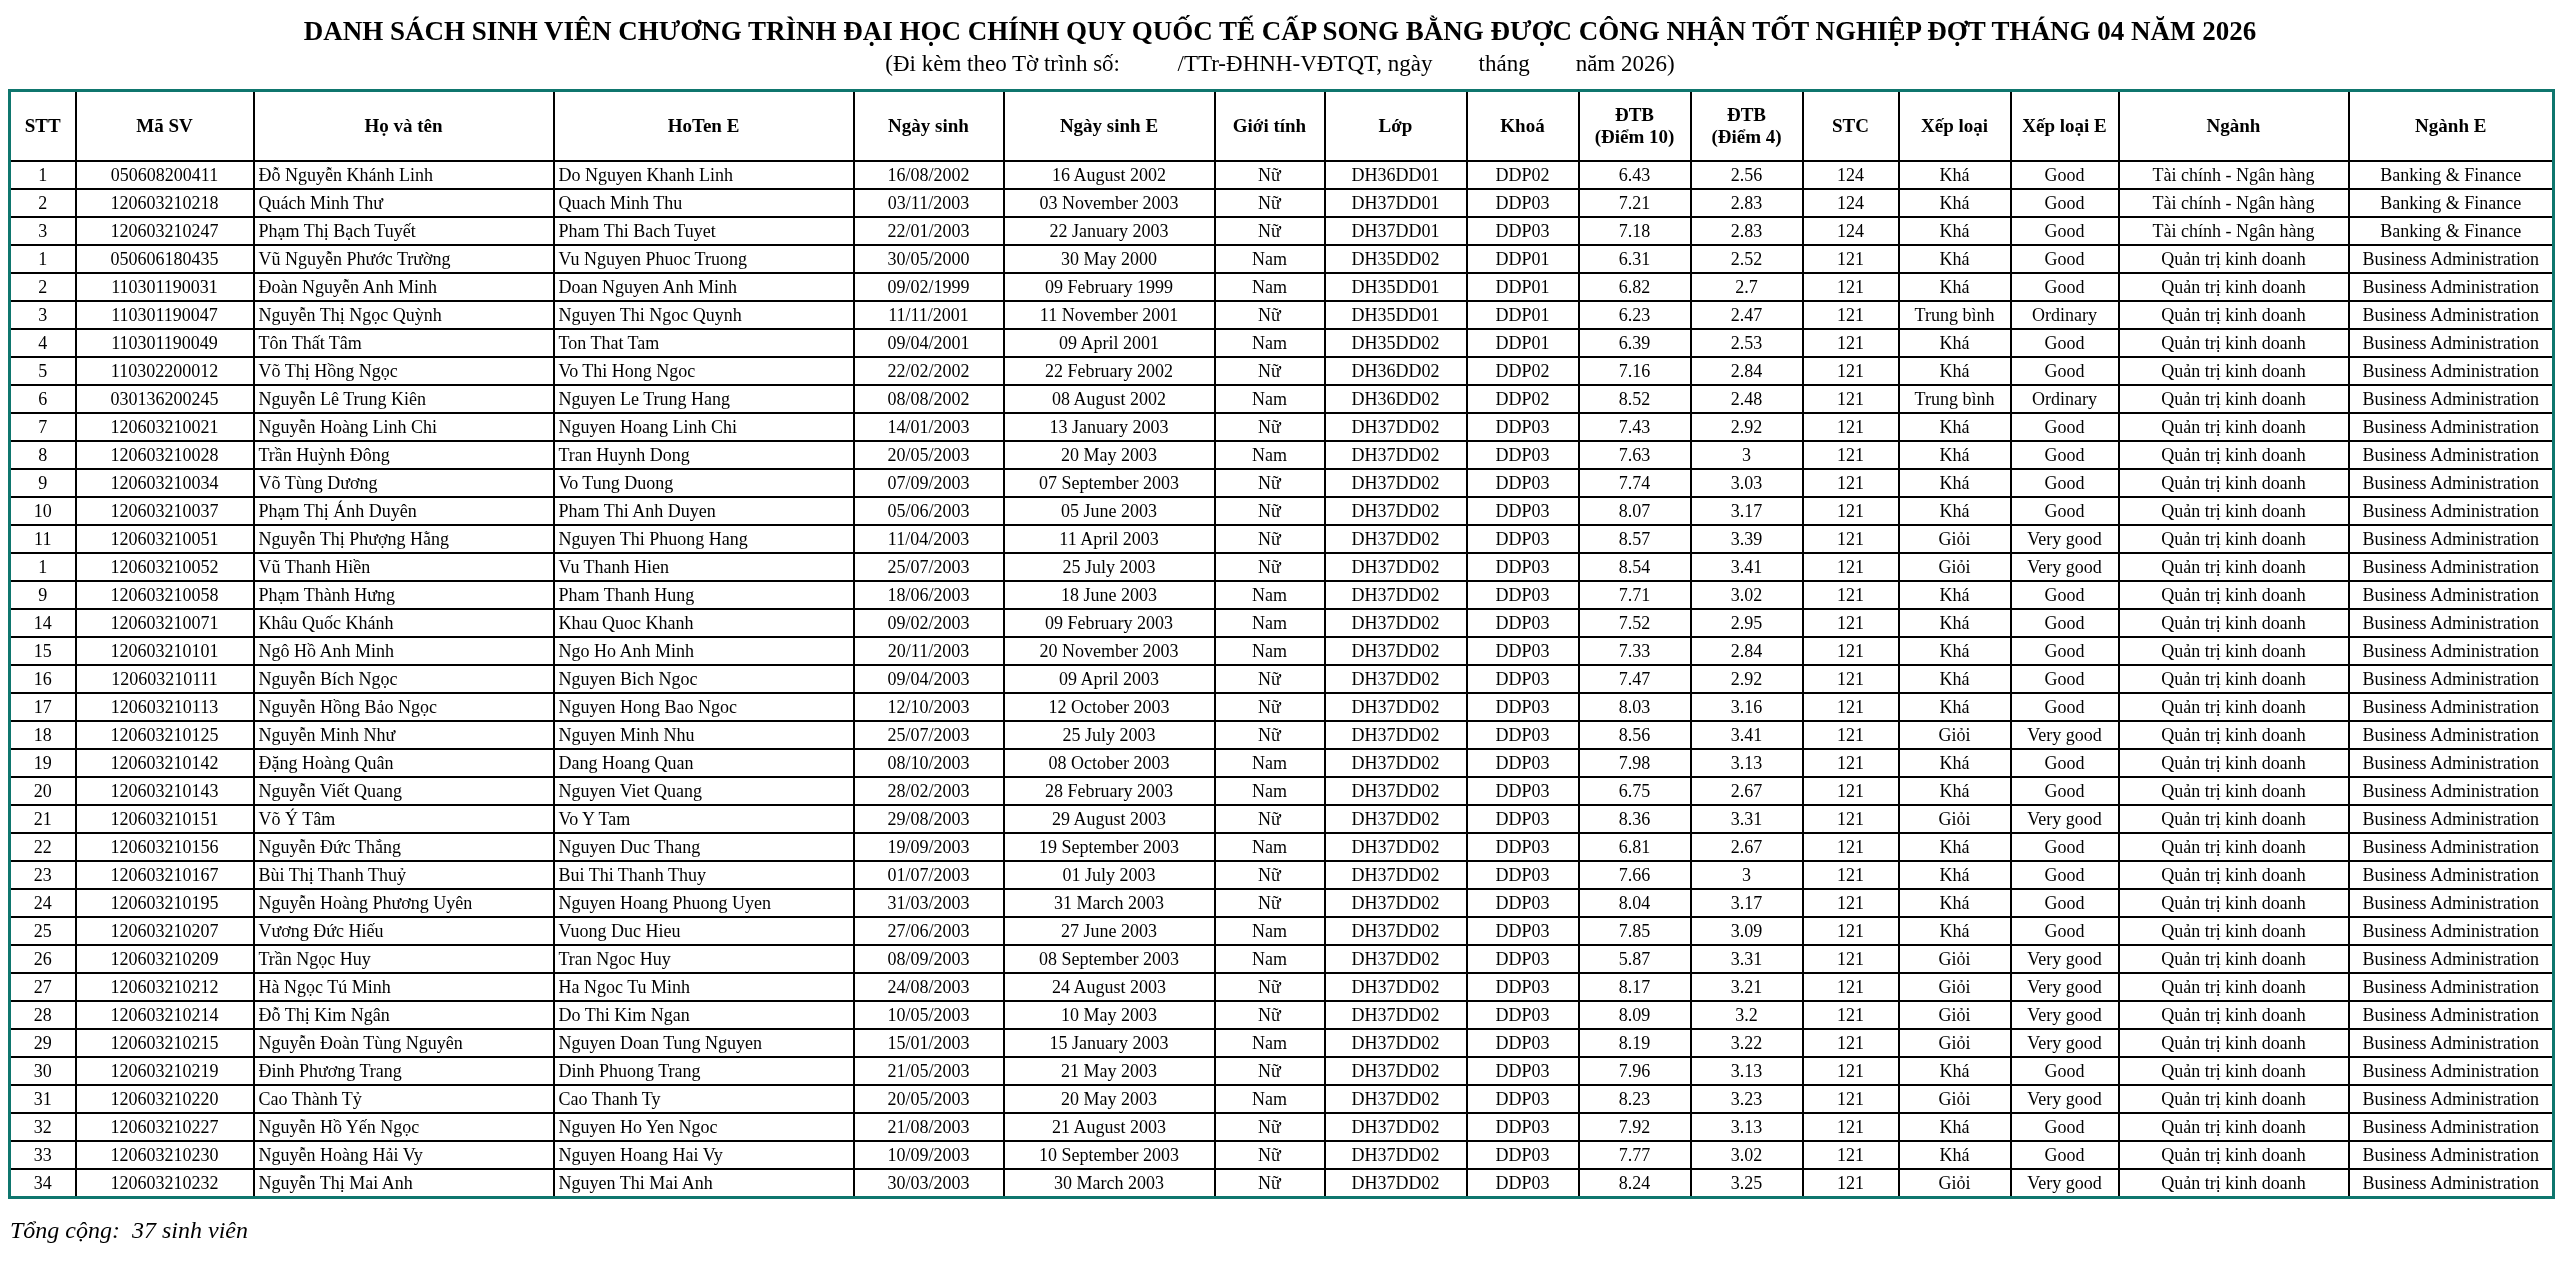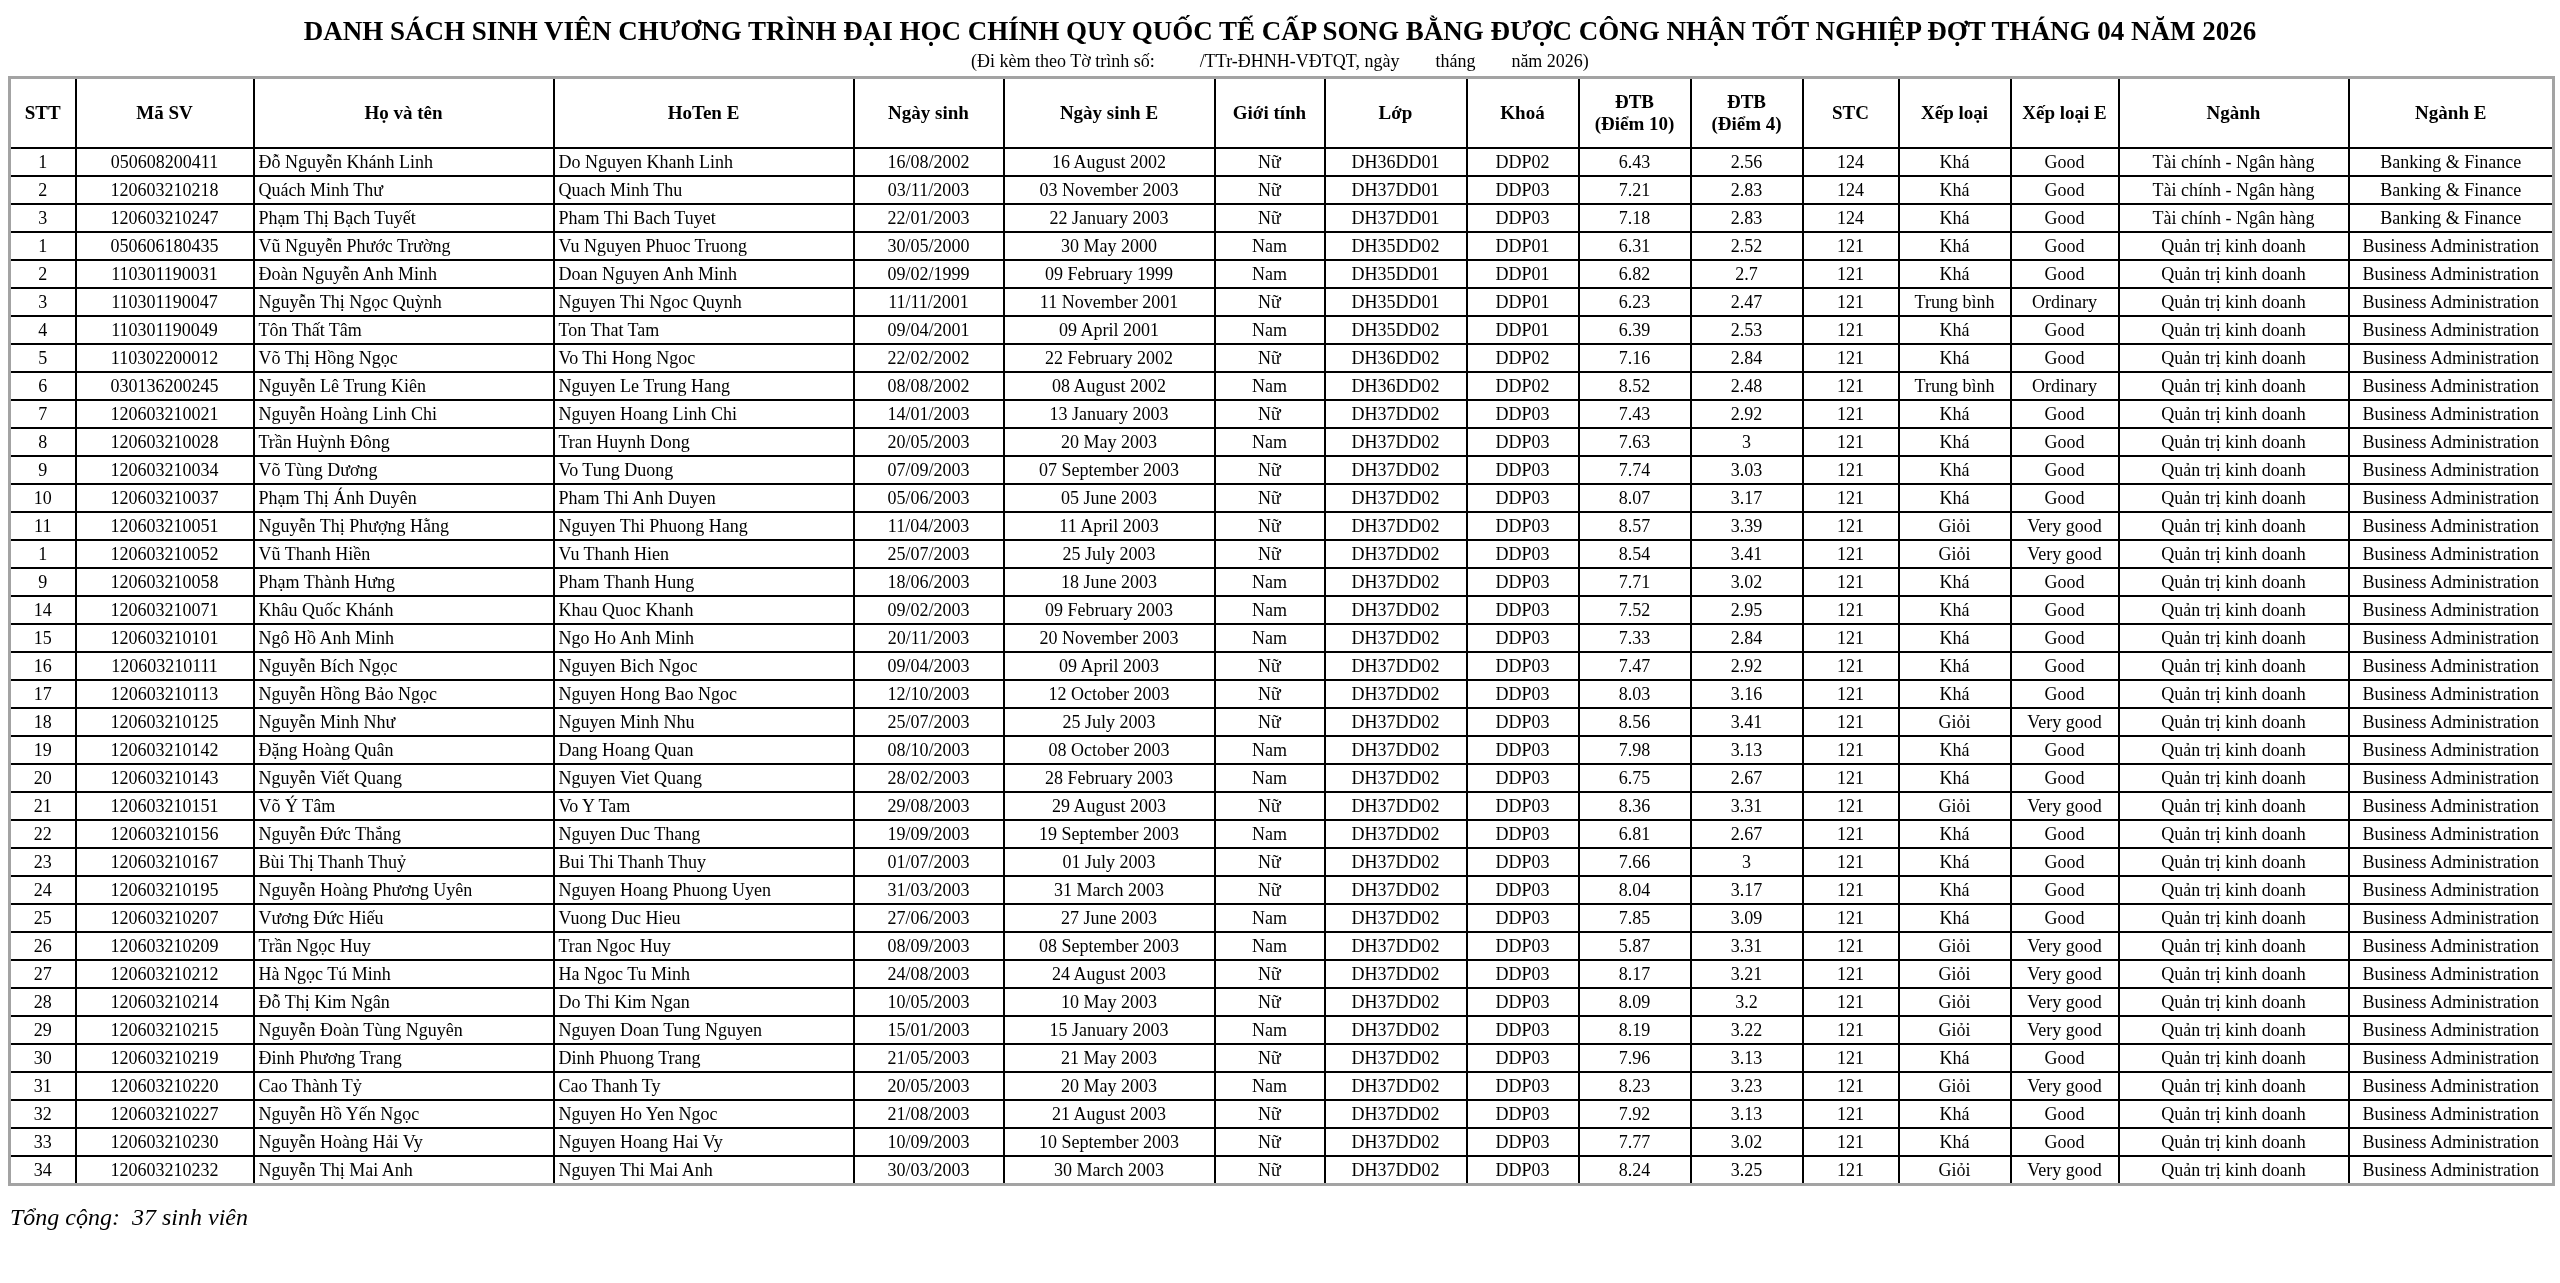--- a/index.html
+++ b/index.html
@@ -1,20 +1,20 @@
 <!DOCTYPE html>
 <html><head>
 <meta charset="utf-8">
 <style>
   html,body{margin:0;padding:0;background:#ffffff;color:#000;}
   body{width:2560px;height:1283px;font-family:"Liberation Serif","DejaVu Serif",serif;overflow:hidden;}
   .doc-header{text-align:center;margin-top:16px;}
   .doc-title{font-size:27px;font-weight:bold;letter-spacing:0px;font-family:Liberation Serif, serif;}
-  .doc-subtitle{font-size:18px;margin-top:4px;white-space:pre;}
-  table.roster{border-collapse:collapse;table-layout:fixed;width:2544px;margin:4px 8px 0 8px;border:3px solid #a3a3a3;padding-left:14px;}
+  .doc-subtitle{font-size:23px;margin-top:4px;white-space:pre;}
+  table.roster{border-collapse:collapse;table-layout:fixed;width:2544px;margin:12px 8px 0 8px;border:3px solid #0f766e;padding-left:14px;}
   table.roster th,table.roster td{border:2px solid #000;overflow:hidden;}
   table.roster th{font-size:19px;font-weight:bold;text-align:center;vertical-align:middle;height:68px;white-space:pre-line;line-height:1.15;padding:0 2px;}
   table.roster td{font-size:18px;text-align:center;vertical-align:middle;height:26px;line-height:1;white-space:nowrap;padding:0 4px;}
   table.roster td.left{text-align:left;}
   .doc-footer{margin:18px 0 0 10px;font-size:24px;font-style:italic;white-space:pre;}
   
   col.c0{width:66px;}  col.c1{width:178px;} col.c2{width:300px;} col.c3{width:300px;}
   col.c4{width:150px;} col.c5{width:211px;} col.c6{width:110px;} col.c7{width:142px;}
   col.c8{width:112px;} col.c9{width:112px;} col.c10{width:112px;} col.c11{width:96px;}
   col.c12{width:112px;} col.c13{width:108px;} col.c14{width:230px;} col.c15{width:205px;}

